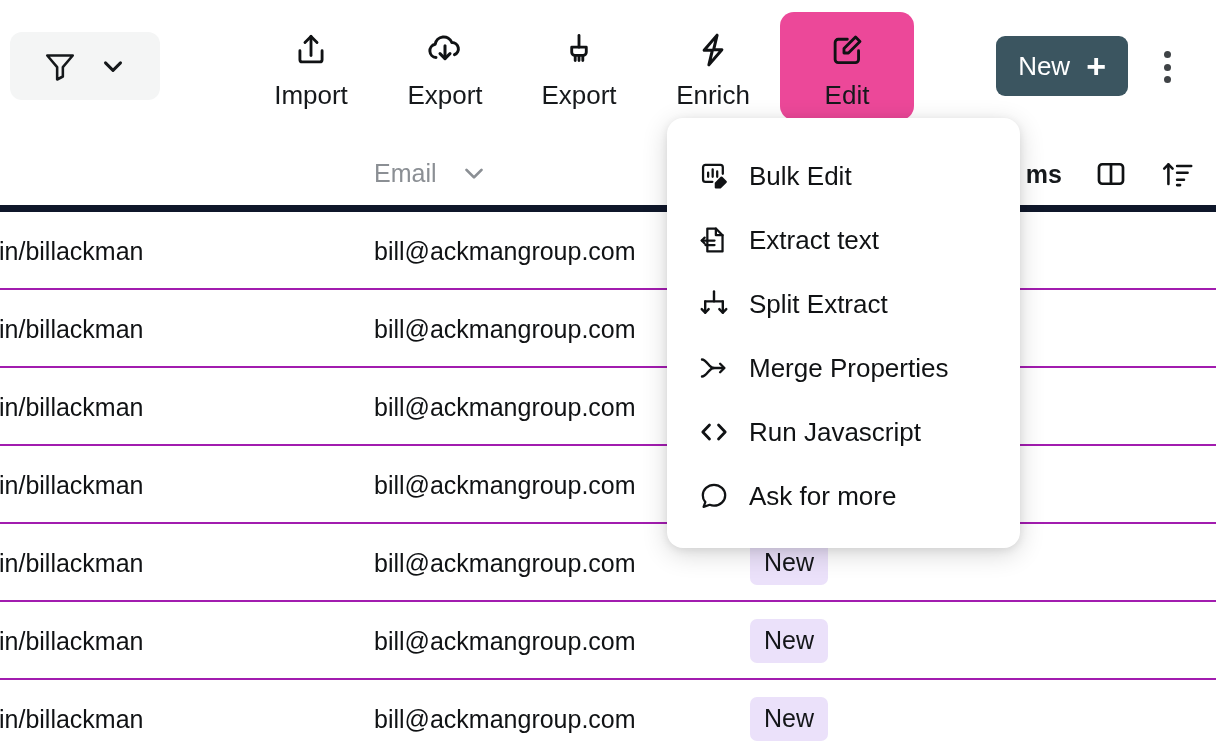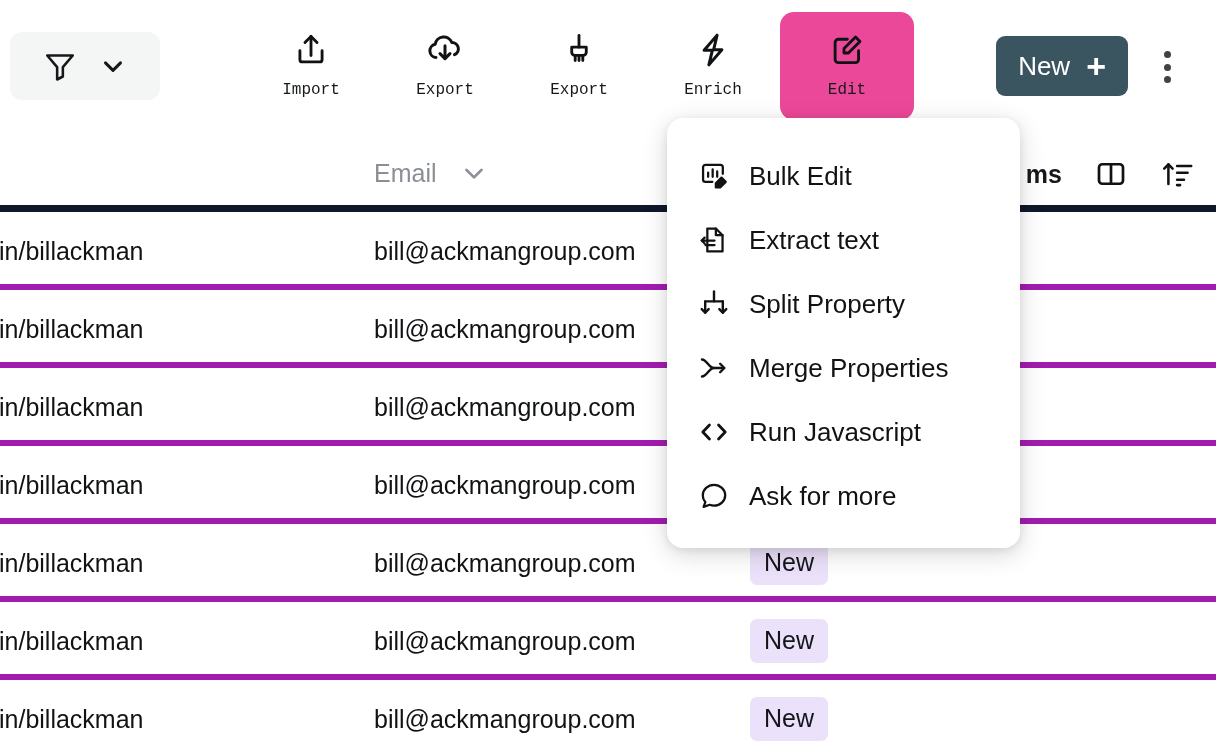--- a/index.html
+++ b/index.html
@@ -31,22 +31,22 @@
   .tool-btn {
     width: 134px; height: 108px;
     display: flex; flex-direction: column; align-items: center; justify-content: flex-start;
     padding-top: 18px; gap: 12px;
     border-radius: 14px;
     background: transparent;
     cursor: pointer;
   }
   .tool-btn.active { background: #ec4899; }
   .tool-btn .label {
-    font-size: 16px; color: #16191c; line-height: 1;
-    font-family: Liberation Mono, monospace;
+    font-size: 26px; color: #16191c; line-height: 1;
+    font-family: Liberation Sans, sans-serif;
   }
   .tool-btn .ico { height: 40px; display: flex; align-items: center; justify-content: center; }
 
   .new-btn {
     position: absolute; right: 88px; top: 36px;
     height: 60px; padding: 0 22px;
     background: #3b5560; color: #ffffff;
     border: none; border-radius: 9px;
     display: flex; align-items: center; gap: 16px;
     font-size: 26px; cursor: pointer;
@@ -78,21 +78,21 @@
     display: flex; align-items: center; gap: 31px;
   }
   .col-right .items-label {
     font-size: 25px; font-weight: bold; color: #16191c;
   }
 
   
   .rows { position: absolute; left: 0; top: 212px; width: 1216px; }
   .row {
     position: relative; height: 78px; width: 1216px;
-    border-bottom: 6px solid #a21caf;
+    border-bottom: 2px solid #a21caf;
     display: flex; align-items: center;
   }
   .cell-linkedin {
     position: absolute; left: -1px; top: 0; height: 78px;
     display: flex; align-items: center;
     font-size: 25px; color: #101214; white-space: nowrap;
   }
   .cell-email {
     position: absolute; left: 374px; top: 0; height: 78px;
     display: flex; align-items: center;
@@ -328,21 +328,21 @@
     <div class="menu-item">
       <span class="mi-ico">
         <svg width="32" height="32" viewBox="0 0 24 24" fill="none" stroke="#101214" stroke-width="1.8" stroke-linecap="round" stroke-linejoin="round">
           <path d="M12 2.6v7.4"></path>
           <path d="M5.4 10h13.2"></path>
           <path d="M5.4 10v8.4M18.6 10v8.4"></path>
           <path d="M2.8 15.8l2.6 2.8 2.6-2.8"></path>
           <path d="M16 15.8l2.6 2.8 2.6-2.8"></path>
         </svg>
       </span>
-      <span class="mi-label">Split Property</span>
+      <span class="mi-label">Split Extract</span>
     </div>
 
     <div class="menu-item">
       <span class="mi-ico">
         <svg width="32" height="32" viewBox="0 0 24 24" fill="none" stroke="#101214" stroke-width="1.8" stroke-linecap="round" stroke-linejoin="round">
           <path d="M3 5.6c3.6 0 5.2 6.4 8.8 6.4h7.4"></path>
           <path d="M3 18.4c3.6 0 5.2-6.4 8.8-6.4"></path>
           <path d="M16.6 8.8L19.8 12l-3.2 3.2"></path>
         </svg>
       </span>

